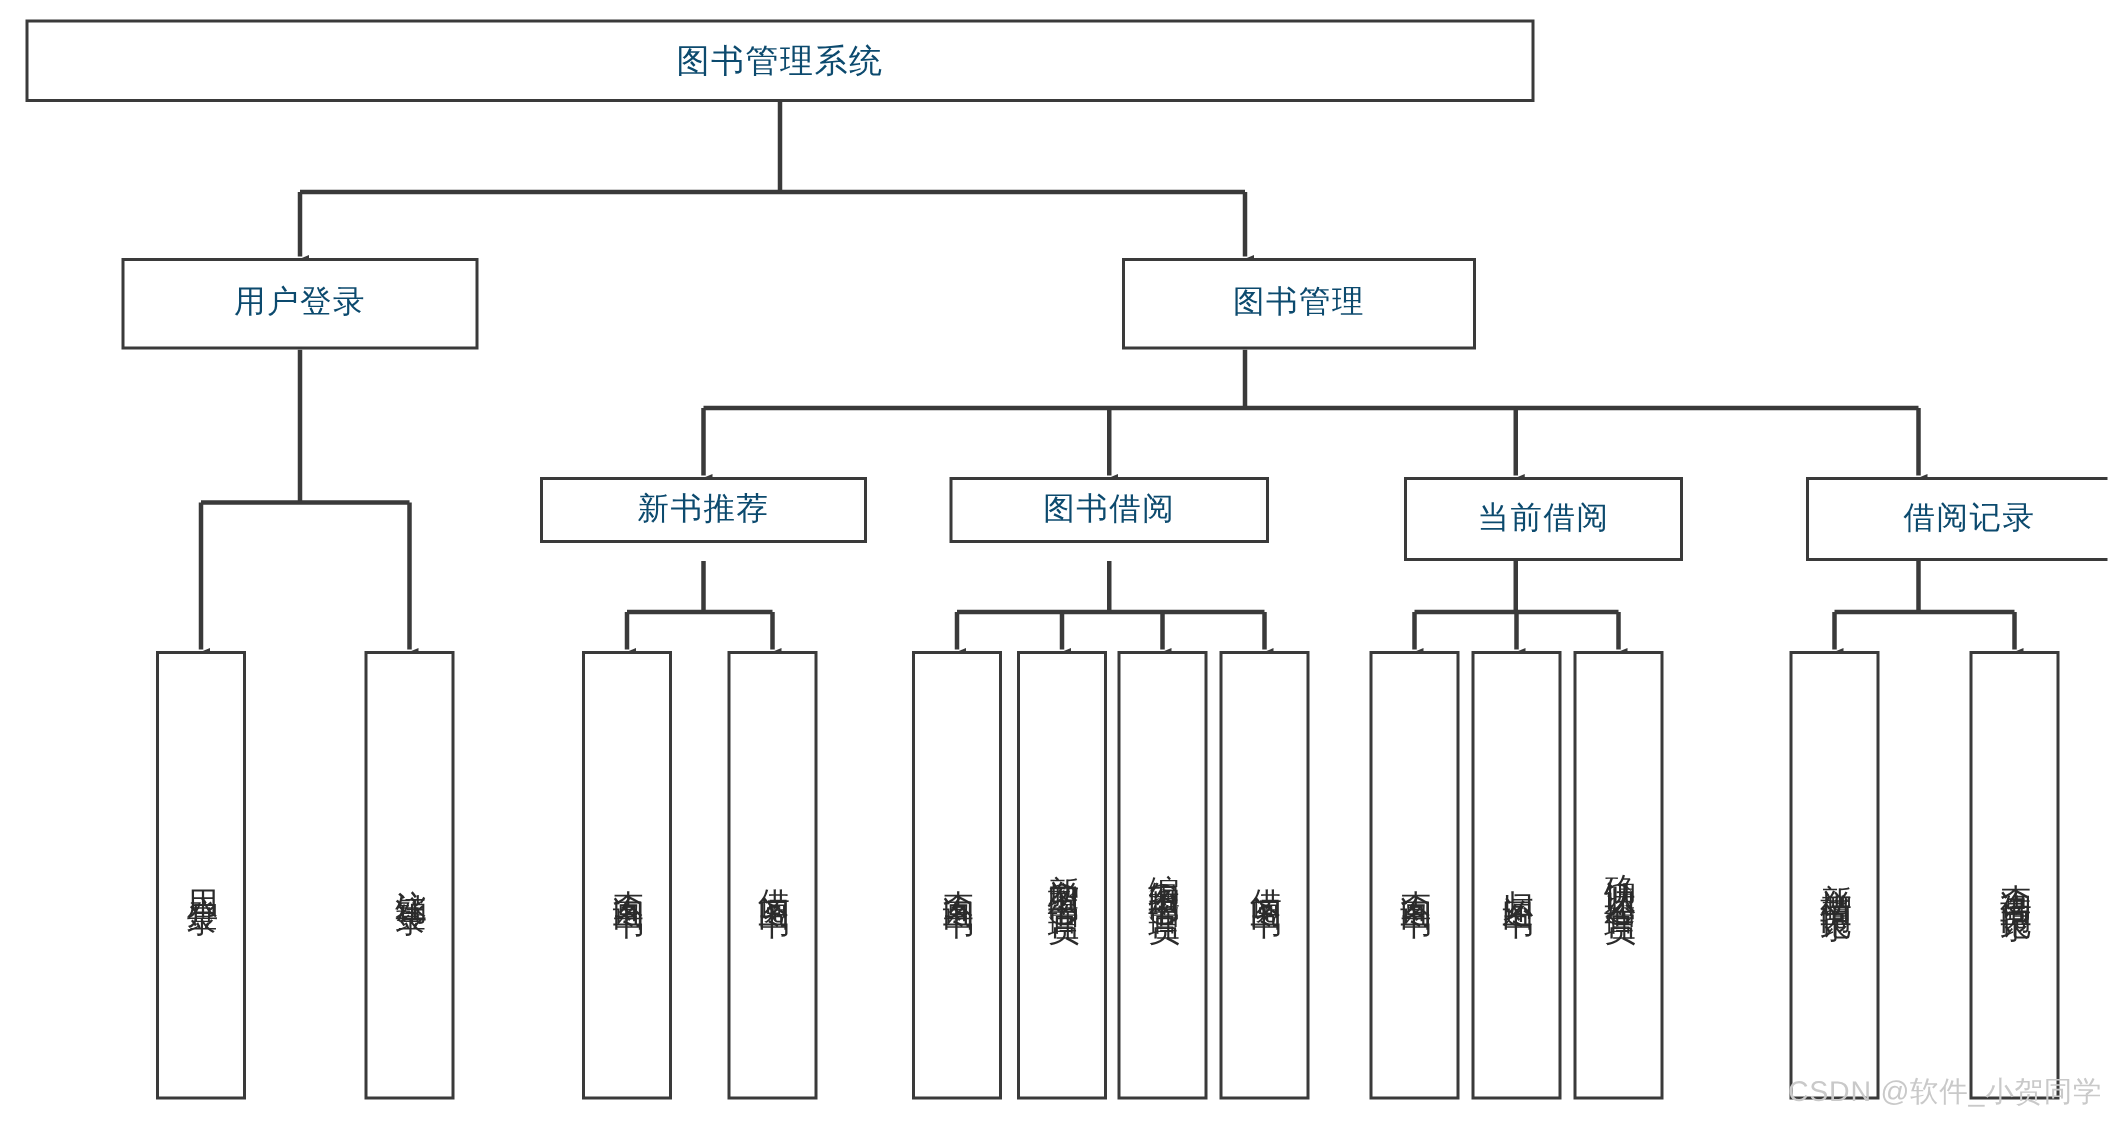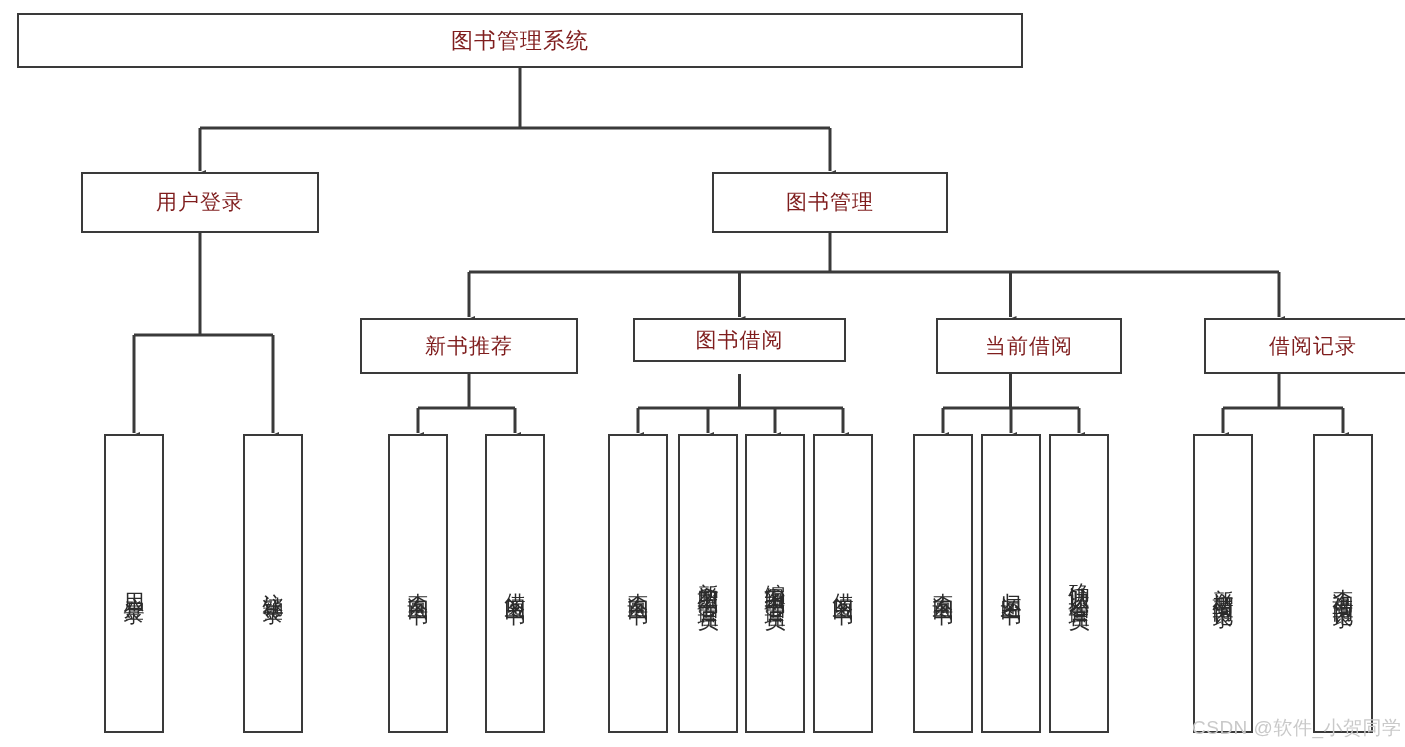--- a/index.html
+++ b/index.html
@@ -15,21 +15,21 @@
     position:absolute;
     background:#ffffff;
     border:2px solid #3a3a3a;
     box-sizing:border-box;
     display:flex;
     align-items:center;
     justify-content:center;
   }
   .node-label-h{
     font-size:21px;
-    color:#7f1d1d;
+    color:#0c4a6e;
     line-height:1.15;
     letter-spacing:1px;
     white-space:nowrap;
   }
   .node-label-v{
     font-size:21px;
     color:#2b2b2b;
     letter-spacing:4px;
     writing-mode:vertical-rl;
     text-orientation:upright;
@@ -93,24 +93,24 @@
         <line x1="1343" y1="408" x2="1343" y2="433" stroke="#3a3a3a" stroke-width="3" marker-end="url(#arrowhead)"></line>
       </g>
   </svg>
   <div id="node-layer">
       <div class="node-box" style="left: 17px; top: 13px; width: 1006px; height: 55px;">
         <span class="node-label-h root-label">图书管理系统</span>
       </div>
       <div class="node-box" style="left: 81px; top: 172px; width: 238px; height: 61px;">
         <span class="node-label-h">用户登录</span>
       </div>
-      <div class="node-box" style="left: 712px; top: 172px; width: 236px; height: 61px;">
+      <div class="node-box" style="left: 748px; top: 172px; width: 236px; height: 61px;">
         <span class="node-label-h">图书管理</span>
       </div>
-      <div class="node-box" style="left: 360px; top: 318px; width: 218px; height: 56px;">
+      <div class="node-box" style="left: 360px; top: 318px; width: 218px; height: 44px;">
         <span class="node-label-h">新书推荐</span>
       </div>
       <div class="node-box" style="left: 633px; top: 318px; width: 213px; height: 44px;">
         <span class="node-label-h">图书借阅</span>
       </div>
       <div class="node-box" style="left: 936px; top: 318px; width: 186px; height: 56px;">
         <span class="node-label-h">当前借阅</span>
       </div>
       <div class="node-box" style="left: 1204px; top: 318px; width: 218px; height: 56px;">
         <span class="node-label-h">借阅记录</span>

